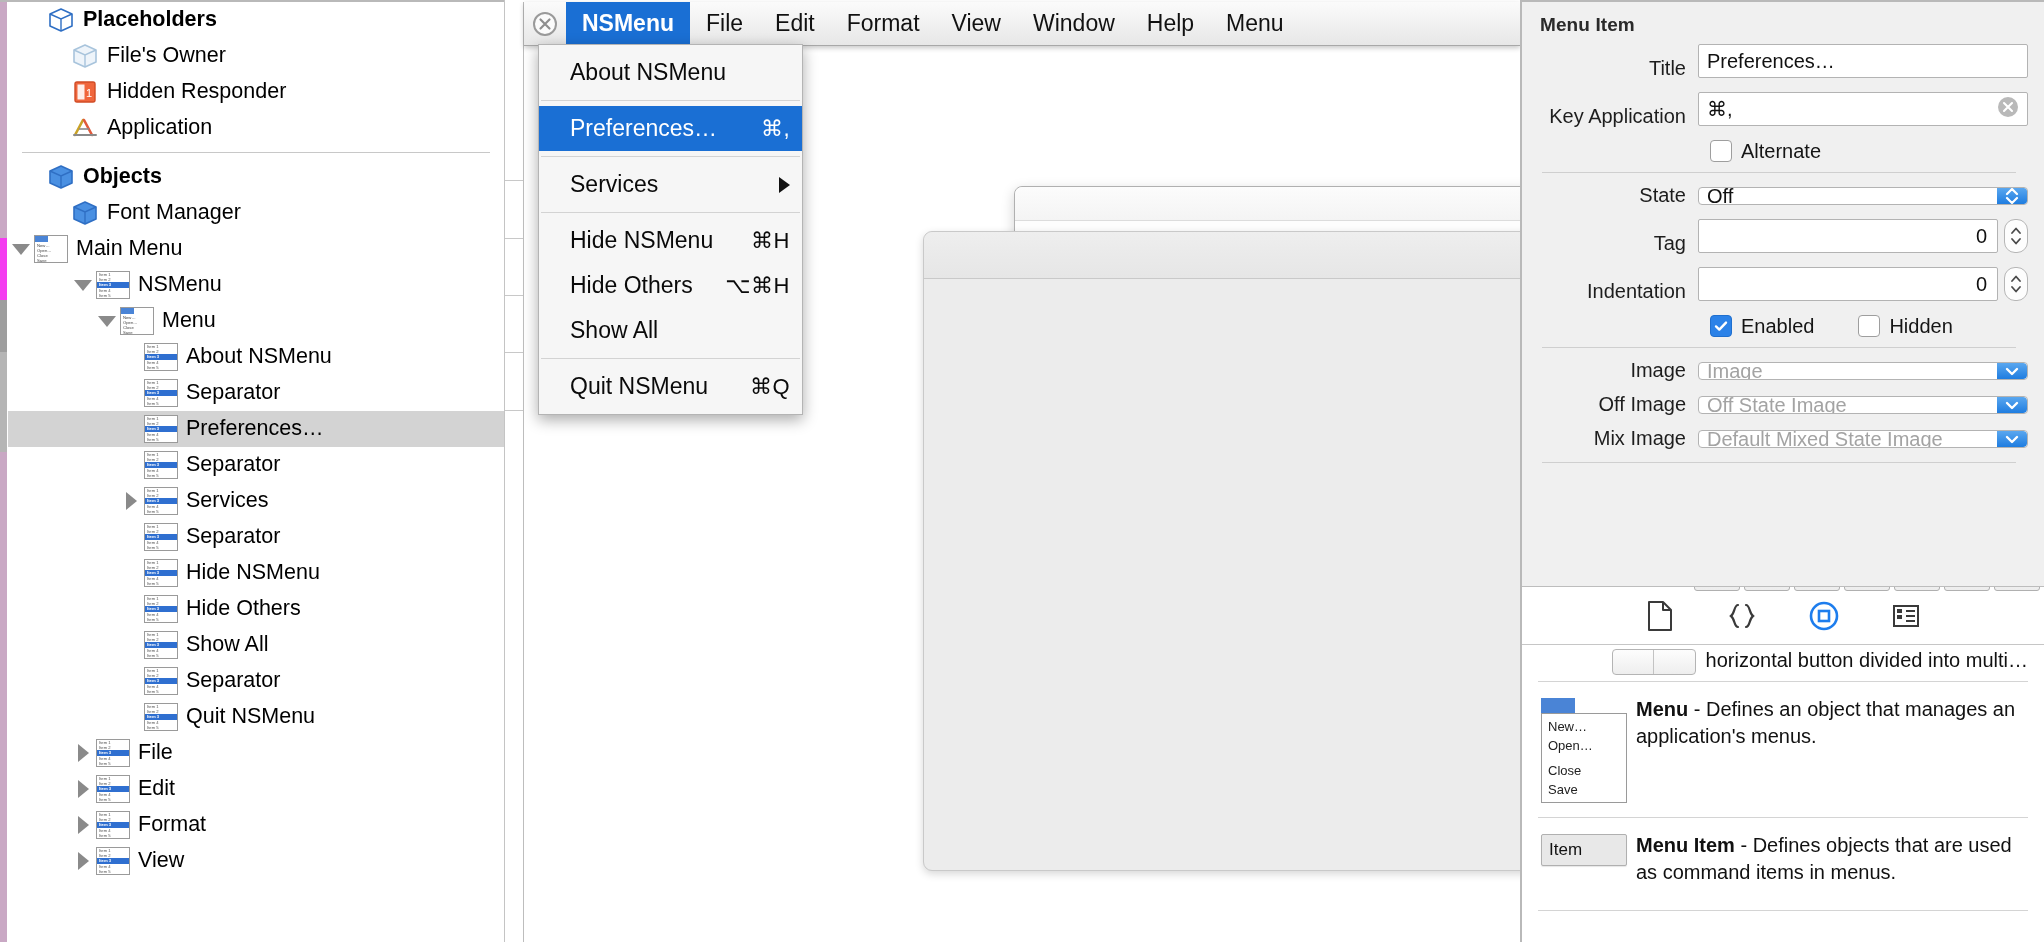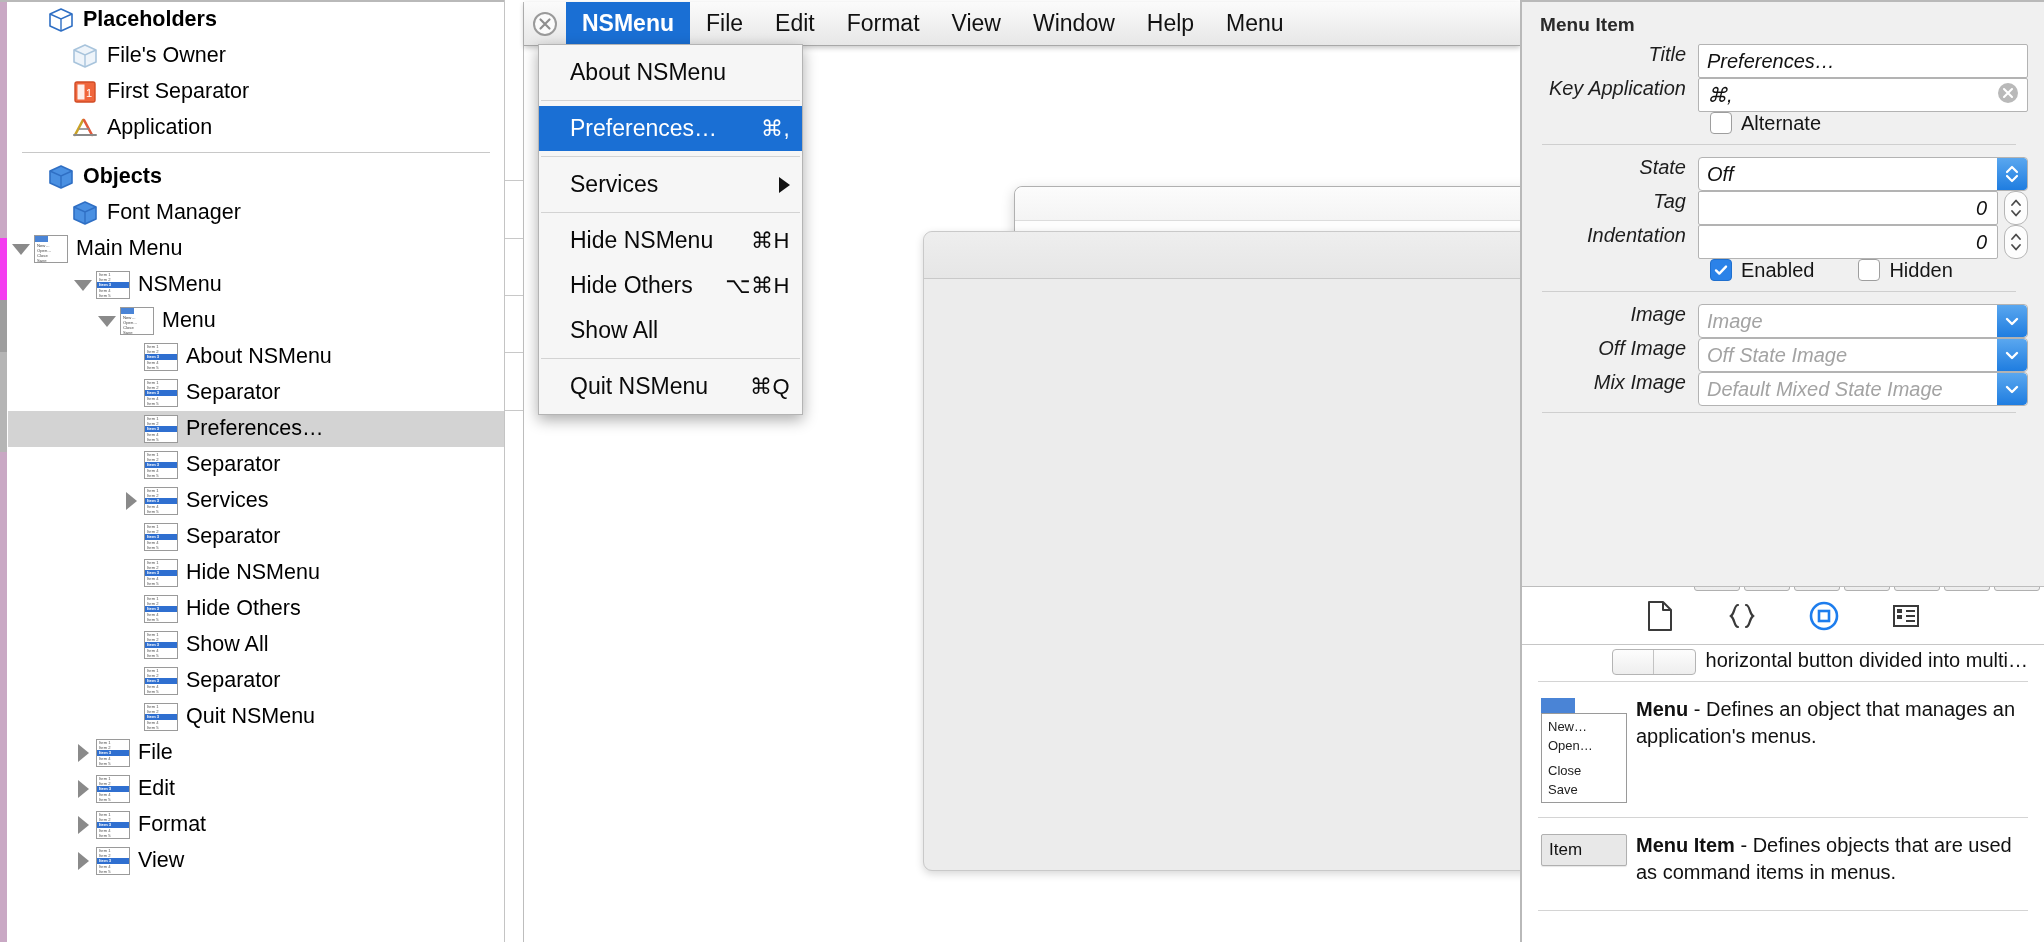--- a/index.html
+++ b/index.html
@@ -151,21 +151,21 @@
   .inspector {
     width: 524px; height: 942px; flex: none; background: #f0f0f0;
     border-left: 2px solid #b9b9b9; position: relative; overflow: hidden;
     border-top: 2px solid #b9b9b9;
   }
   .insp-title {
     font-size: 19px; font-weight: bold; color: #2a2a2a;
     padding: 12px 0 8px 18px; letter-spacing: 0.1px;
   }
   .form { padding: 0 16px 0 8px; }
-  .frow { display: flex; align-items: flex-start; margin-bottom: 0; font-style: italic; }
+  .frow { display: flex; align-items: flex-end; margin-bottom: 14px; }
   .flabel {
     width: 168px; text-align: right; padding-right: 12px;
     font-size: 20px; color: #1d1d1d; flex: none; line-height: 1;
   }
   .fctl { flex: 1 1 auto; display: flex; align-items: center; }
 
   .txt {
     flex: 1 1 auto; height: 34px; background: #fff;
     border: 1px solid #b3b3b3; border-radius: 2px;
     font-size: 20px; color: #111; padding: 0 8px;
@@ -179,21 +179,21 @@
     display: flex; align-items: center; justify-content: flex-end;
   }
   .stepper {
     width: 24px; height: 34px; margin-left: 6px; flex: none;
     border: 1px solid #b6b6b6; border-radius: 11px; background: #fdfdfd;
     display: flex; flex-direction: column; align-items: center; justify-content: center;
   }
   .stepper svg { display:block; }
 
   .popup {
-    flex: 1 1 auto; height: 34px; background: #fff;
+    flex: 1 1 auto; height: 18px; background: #fff;
     border: 1px solid #b3b3b3; border-radius: 4px;
     font-size: 20px; color: #111; padding: 0 8px;
     display: flex; align-items: center; position: relative; overflow: hidden;
   }
   .popup.ph { color: #a3a3a3; }
   .popup .arrowbox {
     position: absolute; right: 0; top: 0; bottom: 0; width: 30px;
     background: linear-gradient(#5aa7ef, #1f7de0);
     border-radius: 0 3px 3px 0;
     display: flex; align-items: center; justify-content: center;
@@ -307,21 +307,21 @@
           <span class="twisty none">
             <i></i>
           </span>
           <span class="ic ic-cube">
             <svg width="26" height="26" viewBox="0 0 26 26">
               <rect x="3" y="3" width="20" height="20" rx="2" fill="#f0663c" stroke="#d14c26" stroke-width="1.4"></rect>
               <rect x="5.5" y="5.5" width="7" height="15" fill="#fff" opacity="0.9"></rect>
               <text x="17" y="18" font-size="11" font-family="Liberation Sans" fill="#fff" text-anchor="middle">1</text>
             </svg>
           </span>
-          <span class="lbl">First Separator</span>
+          <span class="lbl">Hidden Responder</span>
         </div>
         <div class="row" style="padding-left:38px">
           <span class="twisty none">
             <i></i>
           </span>
           <span class="ic ic-cube">
             <svg width="26" height="26" viewBox="0 0 26 26">
               <path d="M3 20 L11 5" stroke="#c9a227" stroke-width="2.6" stroke-linecap="round"></path>
               <path d="M20 20 L12 5" stroke="#e05a3c" stroke-width="2.6" stroke-linecap="round"></path>
               <path d="M2 20 L24 20" stroke="#8a8a8a" stroke-width="2" stroke-linecap="round"></path>

